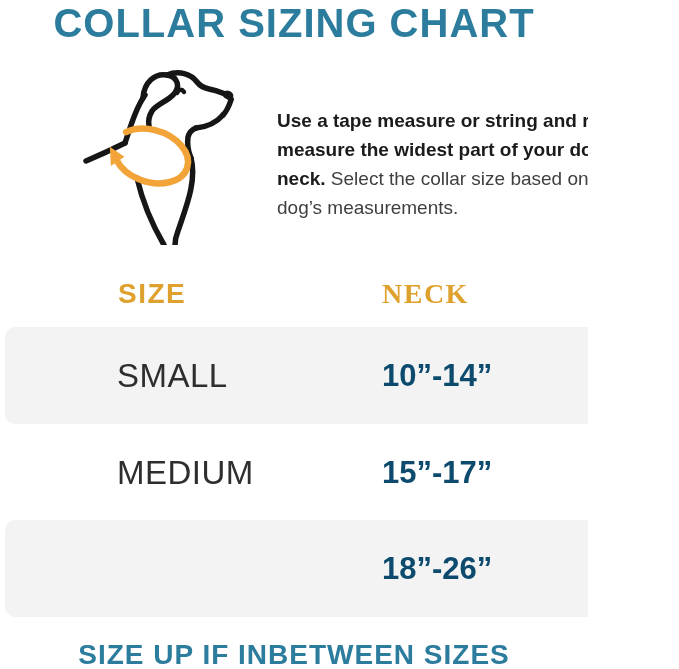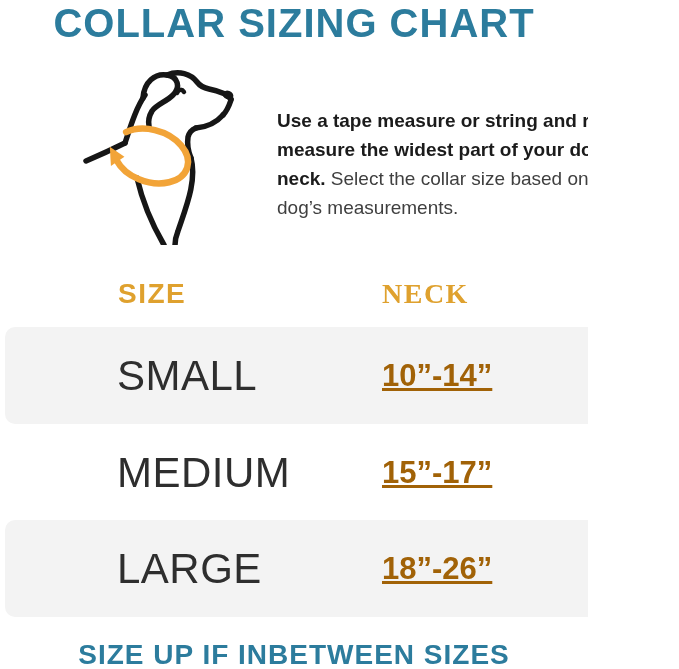--- a/index.html
+++ b/index.html
@@ -23,25 +23,25 @@
   }
   .col-header.size{left:118px;}
   .col-header.neck{left:382px;font-family:Liberation Serif, serif;}
   .row{position:absolute;left:5px;width:664px;height:97px;}
   .row.band{background:#F3F3F3;border-radius:10px;}
   .row-small{top:327px;}
   .row-medium{top:424px;}
   .row-large{top:520px;}
   .size-label{
     position:absolute;left:112px;top:50%;transform:translateY(-50%);
-    font-size:42px;font-weight:400;letter-spacing:0.5px;color:#2e2e2e;
+    font-size:33px;font-weight:400;letter-spacing:0.5px;color:#2e2e2e;
   }
   .neck-value{
     position:absolute;left:377px;top:50%;transform:translateY(-50%);
-    font-size:31px;font-weight:700;color:#a16207;text-decoration:underline;
+    font-size:31px;font-weight:700;color:#0c4a6e;
   }
   .footer{
     position:absolute;left:0;right:0;top:644px;margin:0;text-align:center;
     font-size:28px;line-height:21px;font-weight:700;letter-spacing:1px;color:#2C7C9D;
   }
 </style>
 </head>
 <body>
 
 <div class="canvas">
@@ -77,19 +77,18 @@
     <span class="size-label">SMALL</span>
     <span class="neck-value">10”-14”</span>
   </div>
 
   <div class="row row-medium">
     <span class="size-label">MEDIUM</span>
     <span class="neck-value">15”-17”</span>
   </div>
 
   <div class="row band row-large">
-    <span class="size-label">LARGE</span>
     <span class="neck-value">18”-26”</span>
   </div>
 
   <p class="footer">SIZE UP IF INBETWEEN SIZES</p>
 
 </div>
 
 </body></html>

